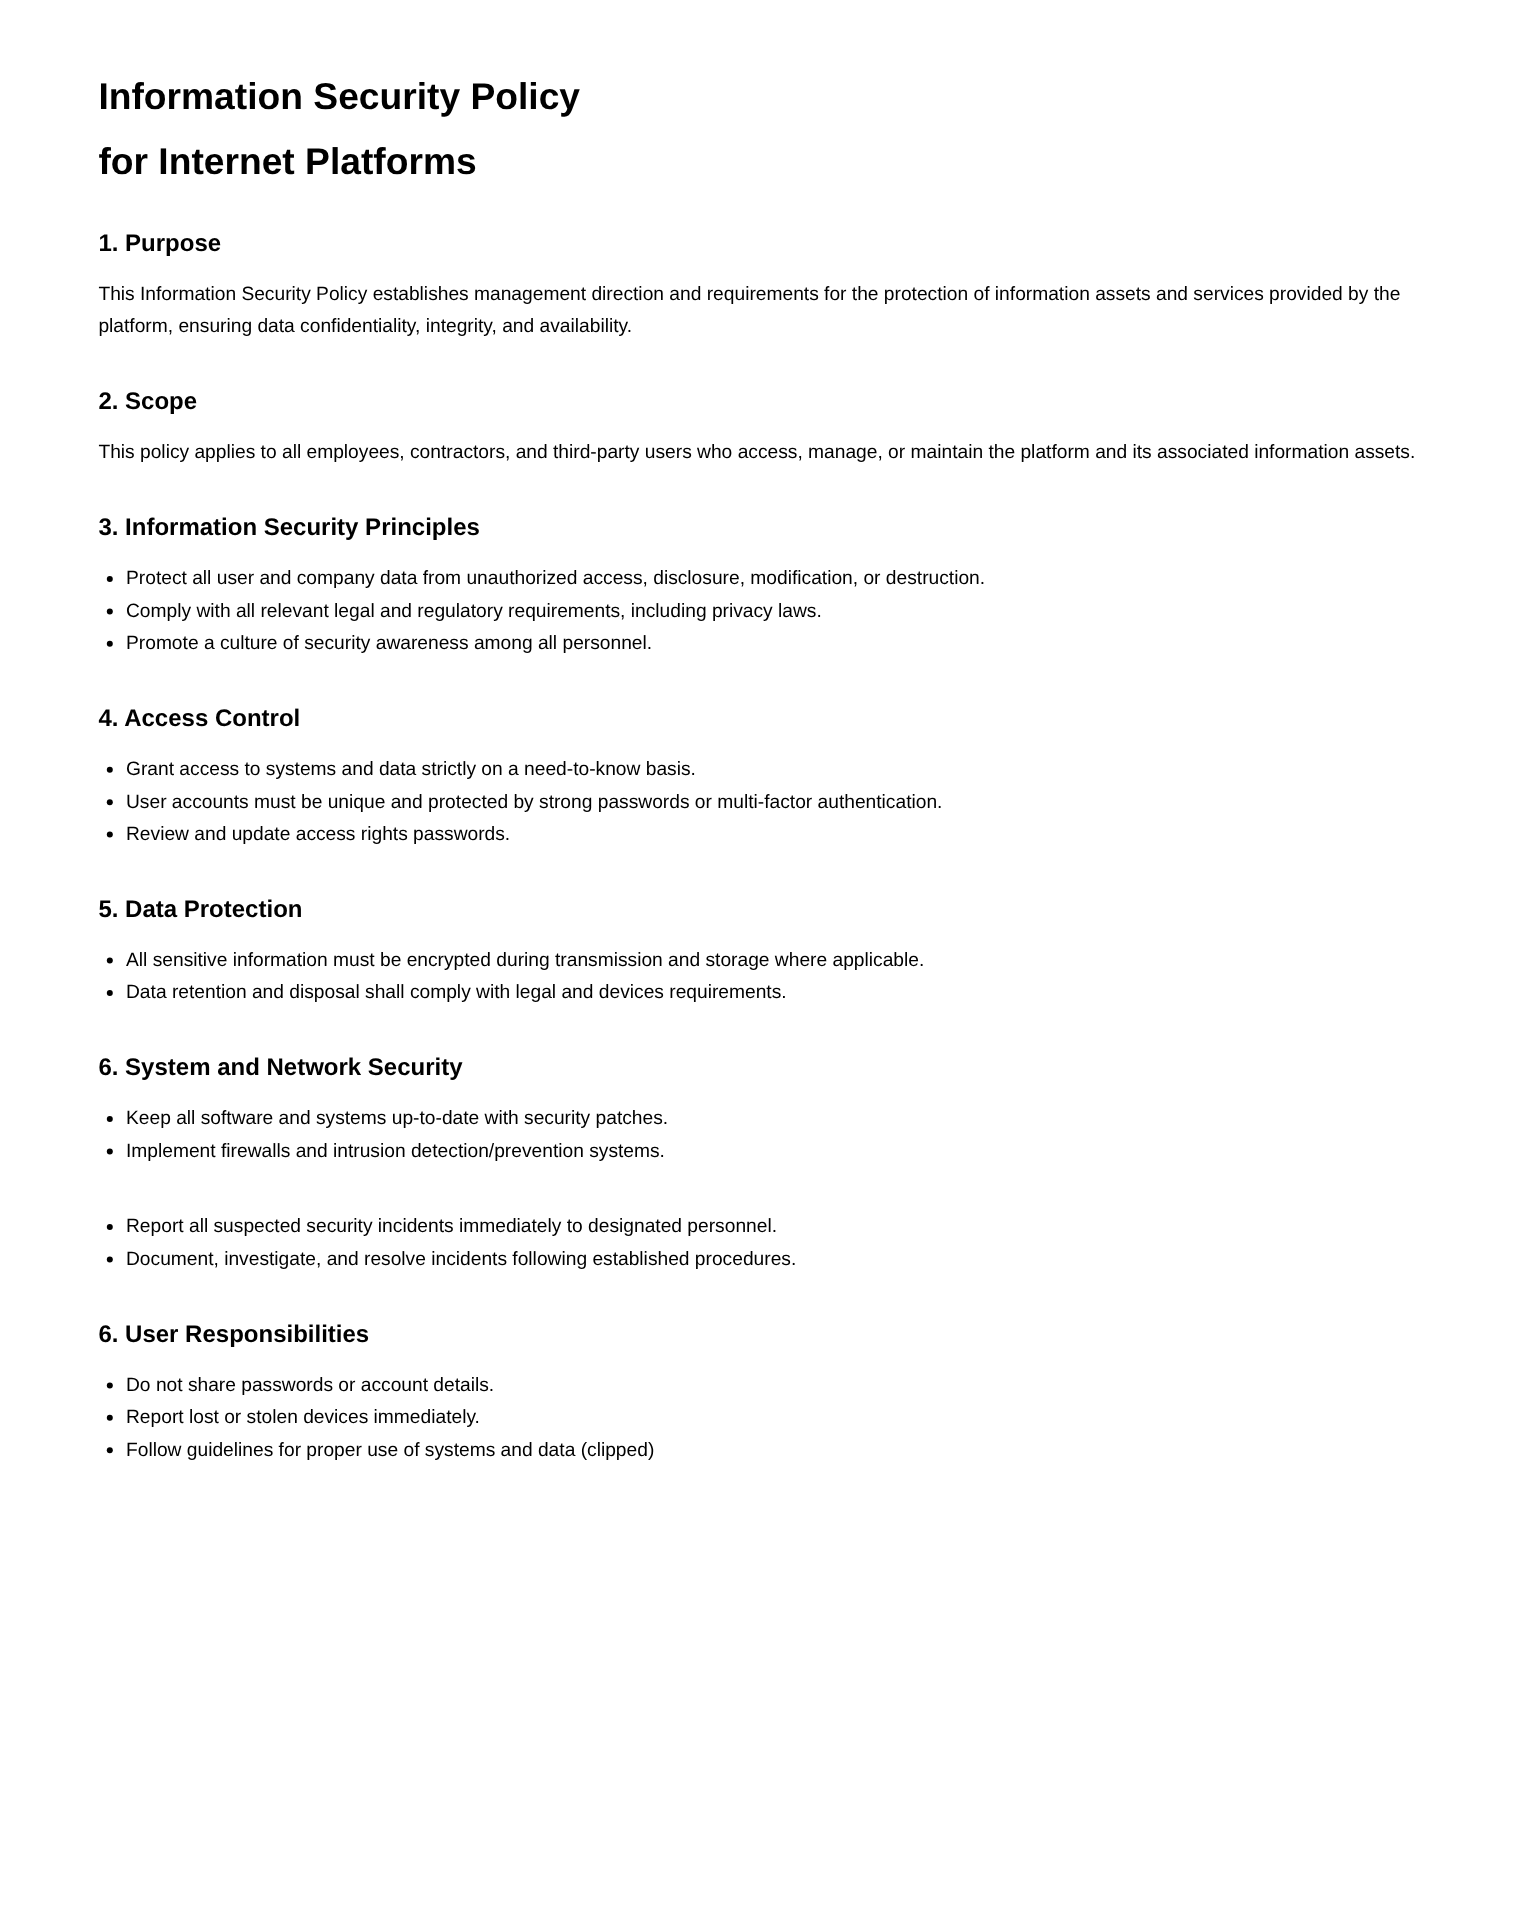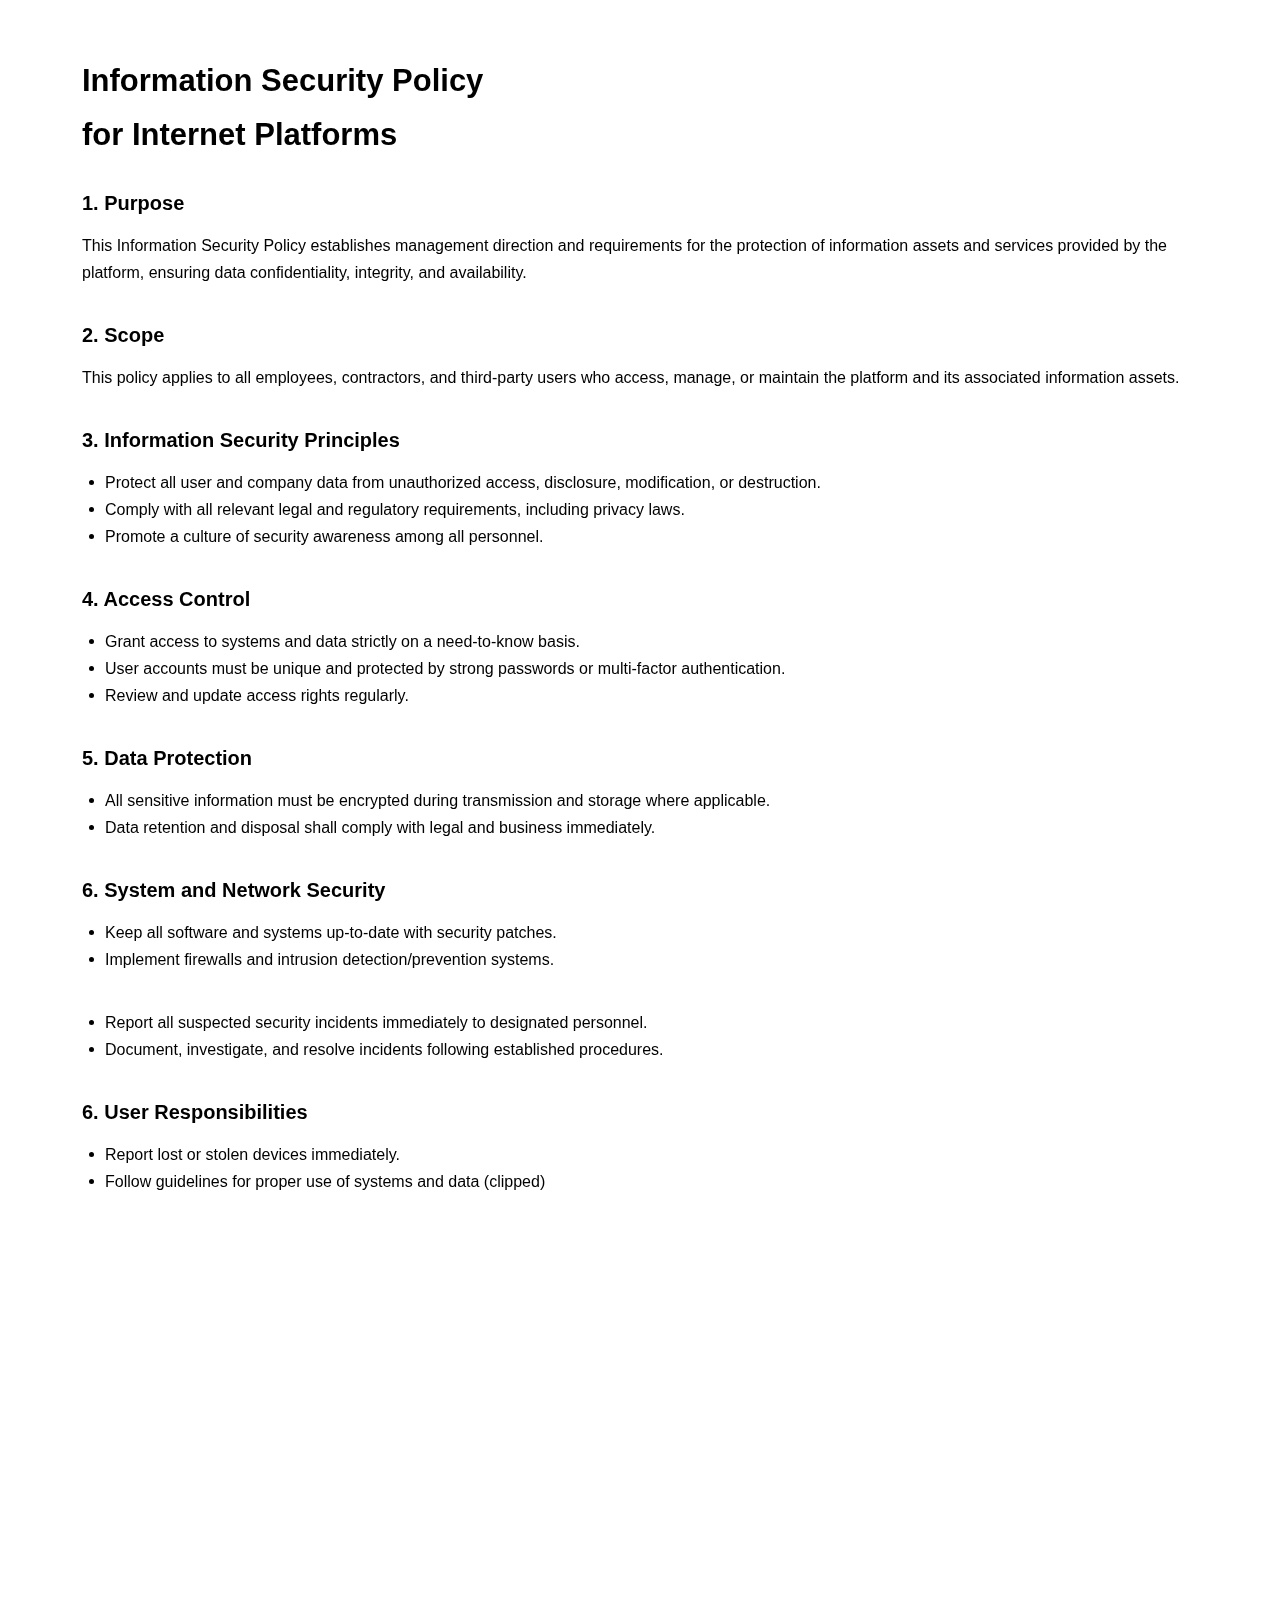--- a/index.html
+++ b/index.html
@@ -99,29 +99,29 @@
         <li><span class="bullet"></span><span>Comply with all relevant legal and regulatory requirements, including privacy laws.</span></li>
         <li><span class="bullet"></span><span>Promote a culture of security awareness among all personnel.</span></li>
       </ul>
     </div>
 
     <div class="section">
       <h2 class="section-heading">4. Access Control</h2>
       <ul class="section-list">
         <li><span class="bullet"></span><span>Grant access to systems and data strictly on a need-to-know basis.</span></li>
         <li><span class="bullet"></span><span>User accounts must be unique and protected by strong passwords or multi-factor authentication.</span></li>
-        <li><span class="bullet"></span><span>Review and update access rights regularly.</span></li>
+        <li><span class="bullet"></span><span>Review and update access rights passwords.</span></li>
       </ul>
     </div>
 
     <div class="section">
       <h2 class="section-heading">5. Data Protection</h2>
       <ul class="section-list">
         <li><span class="bullet"></span><span>All sensitive information must be encrypted during transmission and storage where applicable.</span></li>
-        <li><span class="bullet"></span><span>Data retention and disposal shall comply with legal and business immediately.</span></li>
+        <li><span class="bullet"></span><span>Data retention and disposal shall comply with legal and devices requirements.</span></li>
       </ul>
     </div>
 
     <div class="section">
       <h2 class="section-heading">6. System and Network Security</h2>
       <ul class="section-list">
         <li><span class="bullet"></span><span>Keep all software and systems up-to-date with security patches.</span></li>
         <li><span class="bullet"></span><span>Implement firewalls and intrusion detection/prevention systems.</span></li>
       </ul>
     </div>
@@ -129,18 +129,19 @@
     <div class="section">
       <ul class="section-list">
         <li><span class="bullet"></span><span>Report all suspected security incidents immediately to designated personnel.</span></li>
         <li><span class="bullet"></span><span>Document, investigate, and resolve incidents following established procedures.</span></li>
       </ul>
     </div>
 
     <div class="section">
       <h2 class="section-heading">6. User Responsibilities</h2>
       <ul class="section-list">
+        <li><span class="bullet"></span><span>Do not share passwords or account details.</span></li>
         <li><span class="bullet"></span><span>Report lost or stolen devices immediately.</span></li>
         <li><span class="bullet"></span><span>Follow guidelines for proper use of systems and data (clipped)</span></li>
       </ul>
     </div>
   </div>
 </div>
 
 </body></html>

